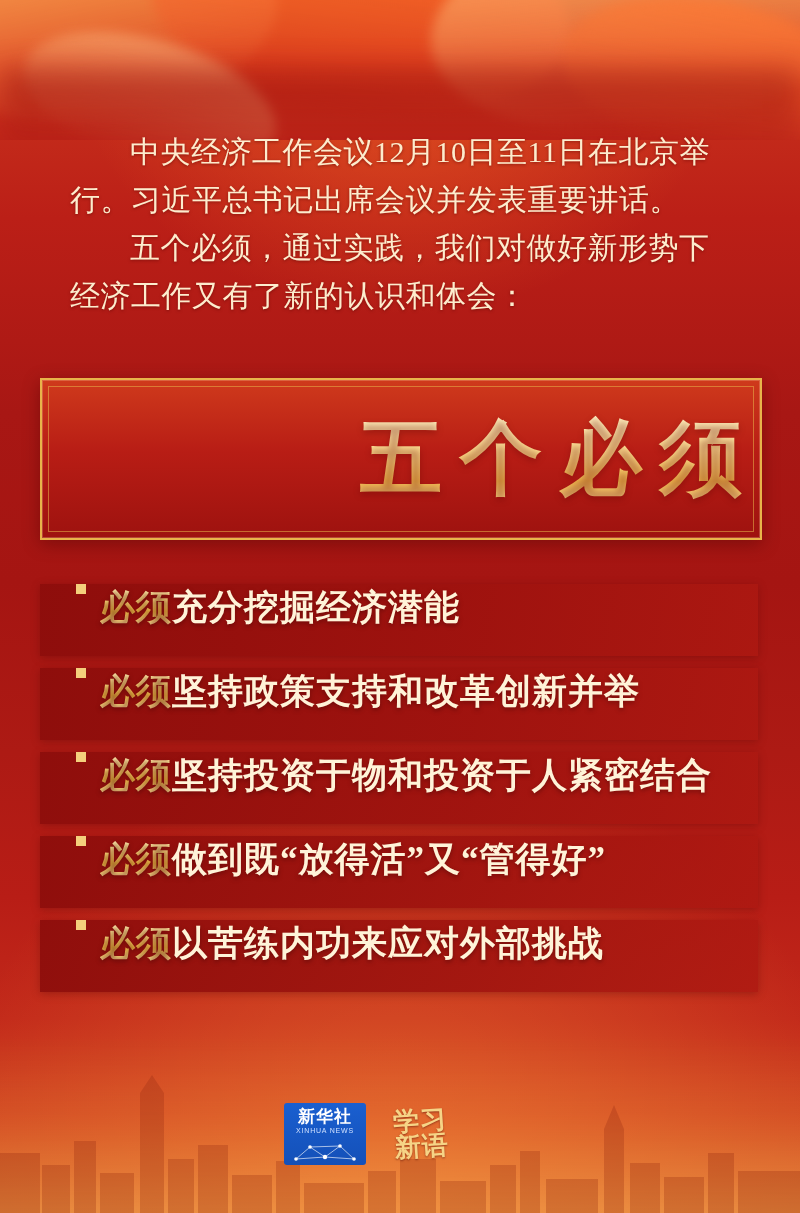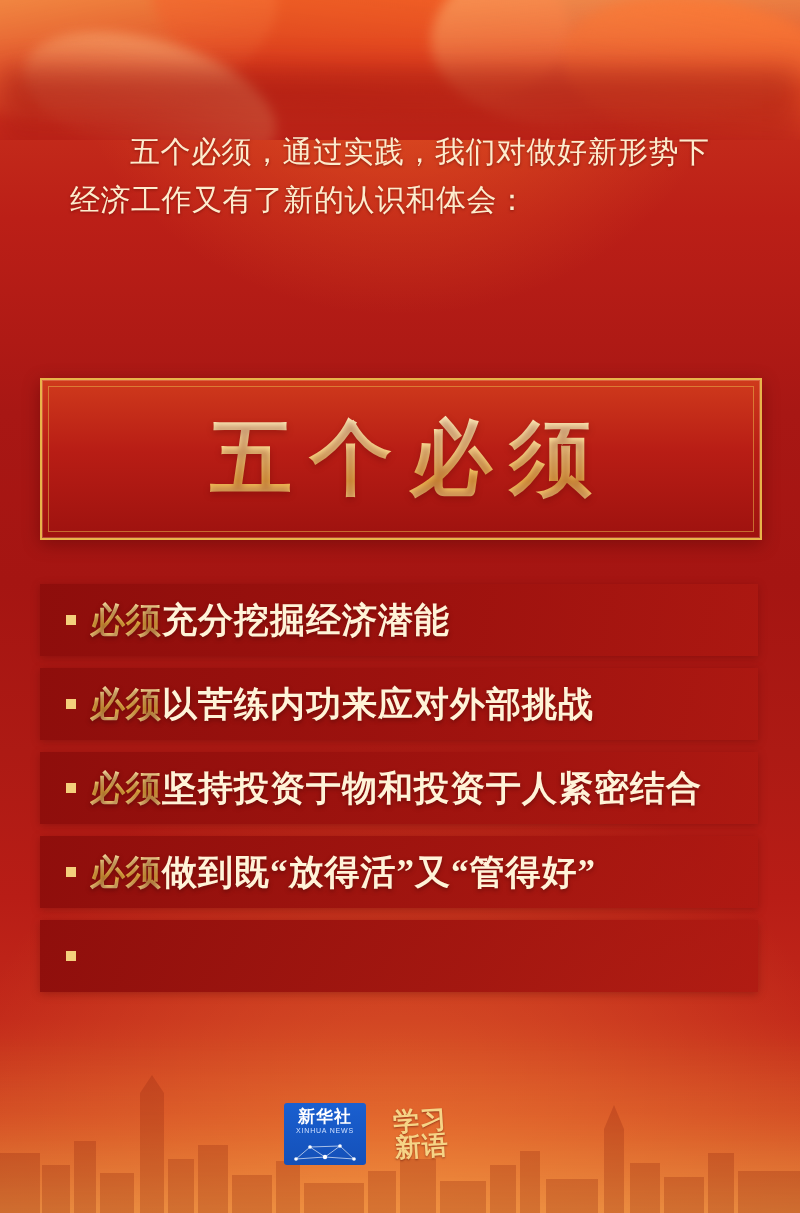--- a/index.html
+++ b/index.html
@@ -95,21 +95,21 @@
     position: absolute;
     left: 40px;
     top: 378px;
     width: 718px;
     height: 158px;
     background: linear-gradient(180deg, #cf3a1c 0%, #b81d15 45%, #9e120f 100%);
     border: 2px solid #e8b44a;
     box-shadow: 0 0 0 1px rgba(255,230,170,0.25) inset, 0 4px 16px rgba(80,5,5,0.45);
     display: flex;
     align-items: center;
-    justify-content: center;
+    justify-content: flex-end;
   }
   .headline-plate::after {
     content: "";
     position: absolute;
     left: 6px; top: 6px; right: 6px; bottom: 6px;
     border: 1px solid rgba(232,180,74,0.55);
     pointer-events: none;
   }
   .headline {
     font-family: "Liberation Serif", serif;
@@ -131,22 +131,21 @@
     left: 40px;
     top: 584px;
     width: 718px;
   }
   .item {
     position: relative;
     height: 72px;
     margin-bottom: 12px;
     background: linear-gradient(90deg, rgba(140,13,11,0.92) 0%, rgba(158,18,14,0.88) 60%, rgba(172,24,17,0.8) 100%);
     display: flex;
-    align-items: center;
-    padding-left: 26px;
+    padding-left: 36px;
     box-shadow: 0 2px 8px rgba(90,8,5,0.35);
   }
   .bullet {
     width: 10px;
     height: 10px;
     background: #f4cf7c;
     margin-right: 14px;
     flex: none;
   }
   .item-text {
@@ -253,51 +252,53 @@
     <div class="silk-base"></div>
     <div class="silk-fold f1"></div>
     <div class="silk-fold f2"></div>
     <div class="silk-fold f3"></div>
     <div class="silk-fold f4"></div>
     <div class="silk-fold f5"></div>
     <div class="silk-dark"></div>
   </div>
 
   <div class="intro">
+    <p>中央经济工作会议12月10日至11日在北京举行。习近平总书记出席会议并发表重要讲话。</p>
     <p>五个必须，通过实践，我们对做好新形势下经济工作又有了新的认识和体会：</p>
   </div>
 
   <div class="headline-plate">
     <div class="headline">五个必须</div>
   </div>
 
   <div class="list">
 
     <div class="item">
       <span class="bullet"></span>
       <span class="item-text"><span class="hl">必须</span><span>充分挖掘经济潜能</span></span>
     </div>
 
     <div class="item">
       <span class="bullet"></span>
+      <span class="item-text"><span class="hl">必须</span><span>坚持政策支持和改革创新并举</span></span>
+    </div>
+
+    <div class="item">
+      <span class="bullet"></span>
+      <span class="item-text"><span class="hl">必须</span><span>坚持投资于物和投资于人紧密结合</span></span>
+    </div>
+
+    <div class="item">
+      <span class="bullet"></span>
+      <span class="item-text"><span class="hl">必须</span><span>做到既“放得活”又“管得好”</span></span>
+    </div>
+
+    <div class="item">
+      <span class="bullet"></span>
       <span class="item-text"><span class="hl">必须</span><span>以苦练内功来应对外部挑战</span></span>
-    </div>
-
-    <div class="item">
-      <span class="bullet"></span>
-      <span class="item-text"><span class="hl">必须</span><span>坚持投资于物和投资于人紧密结合</span></span>
-    </div>
-
-    <div class="item">
-      <span class="bullet"></span>
-      <span class="item-text"><span class="hl">必须</span><span>做到既“放得活”又“管得好”</span></span>
-    </div>
-
-    <div class="item">
-      <span class="bullet"></span>
     </div>
 
   </div>
 
   <div class="skyline">
     <div class="sky-grad"></div>
     <svg width="800" height="180" viewBox="0 0 800 180" style="position:absolute;left:0;bottom:0;">
       <g fill="#8d2a12" opacity="0.55">
         <rect x="0" y="120" width="40" height="60"></rect>
         <rect x="42" y="132" width="28" height="48"></rect>

